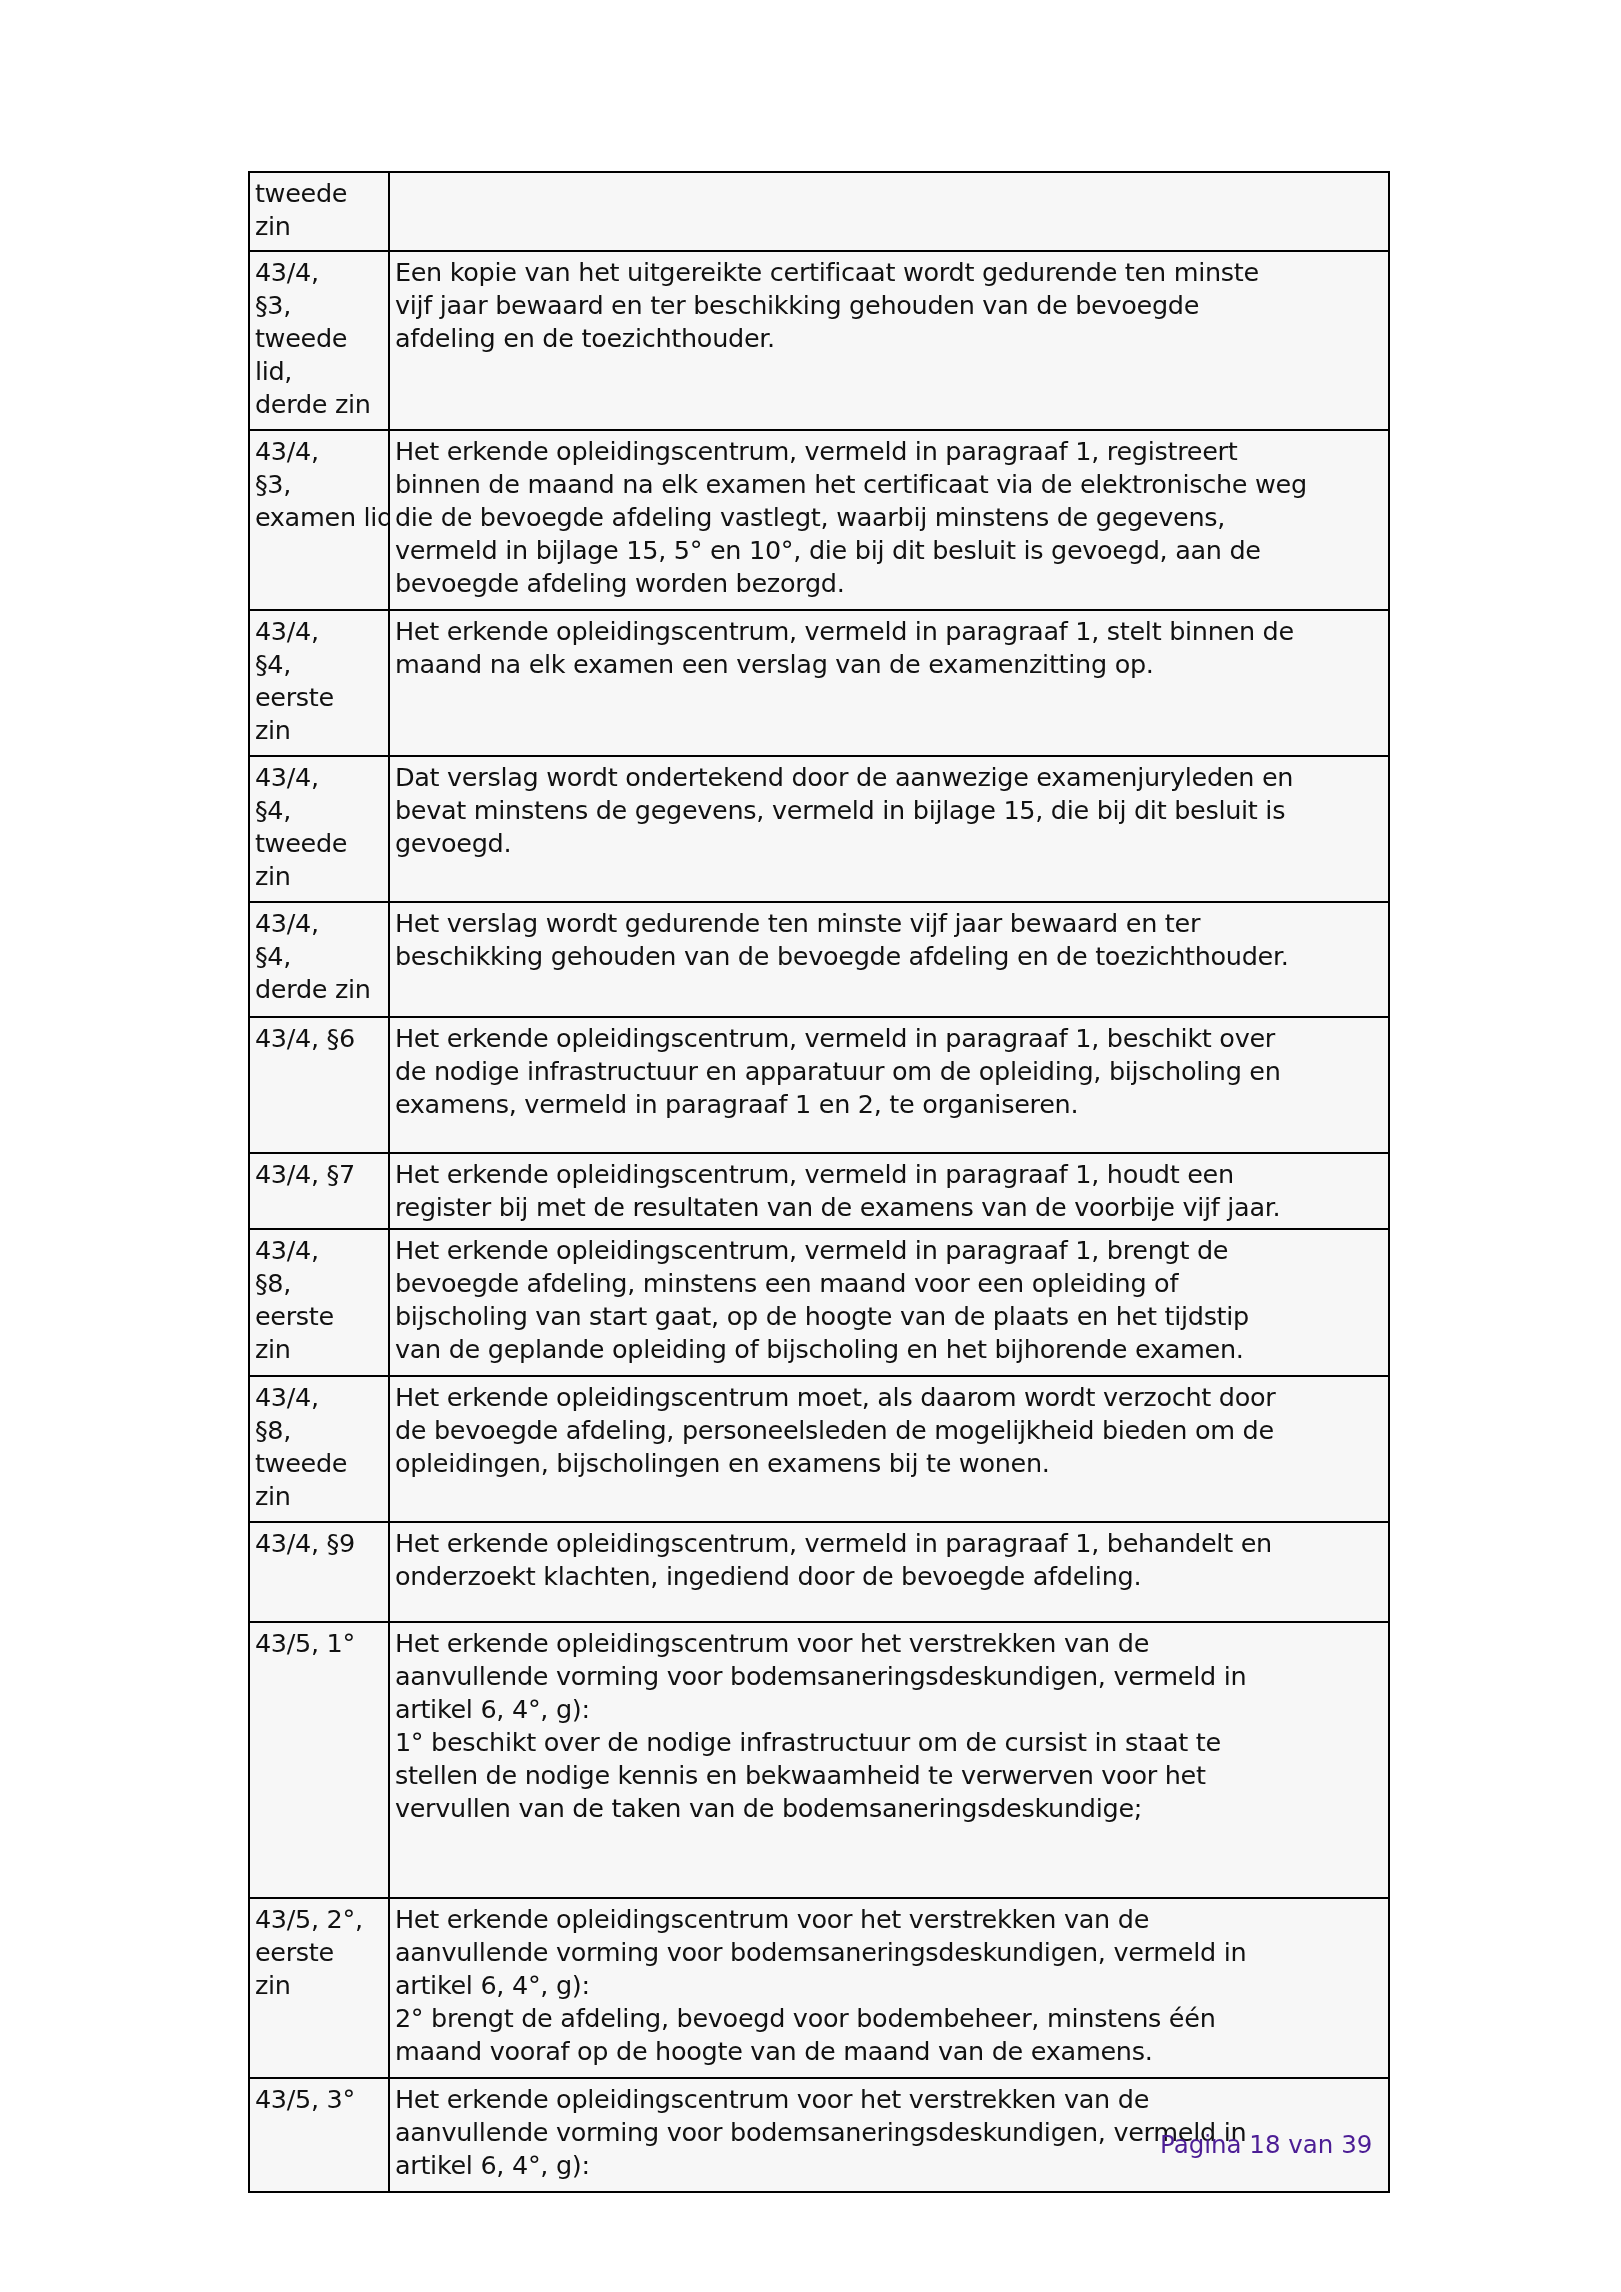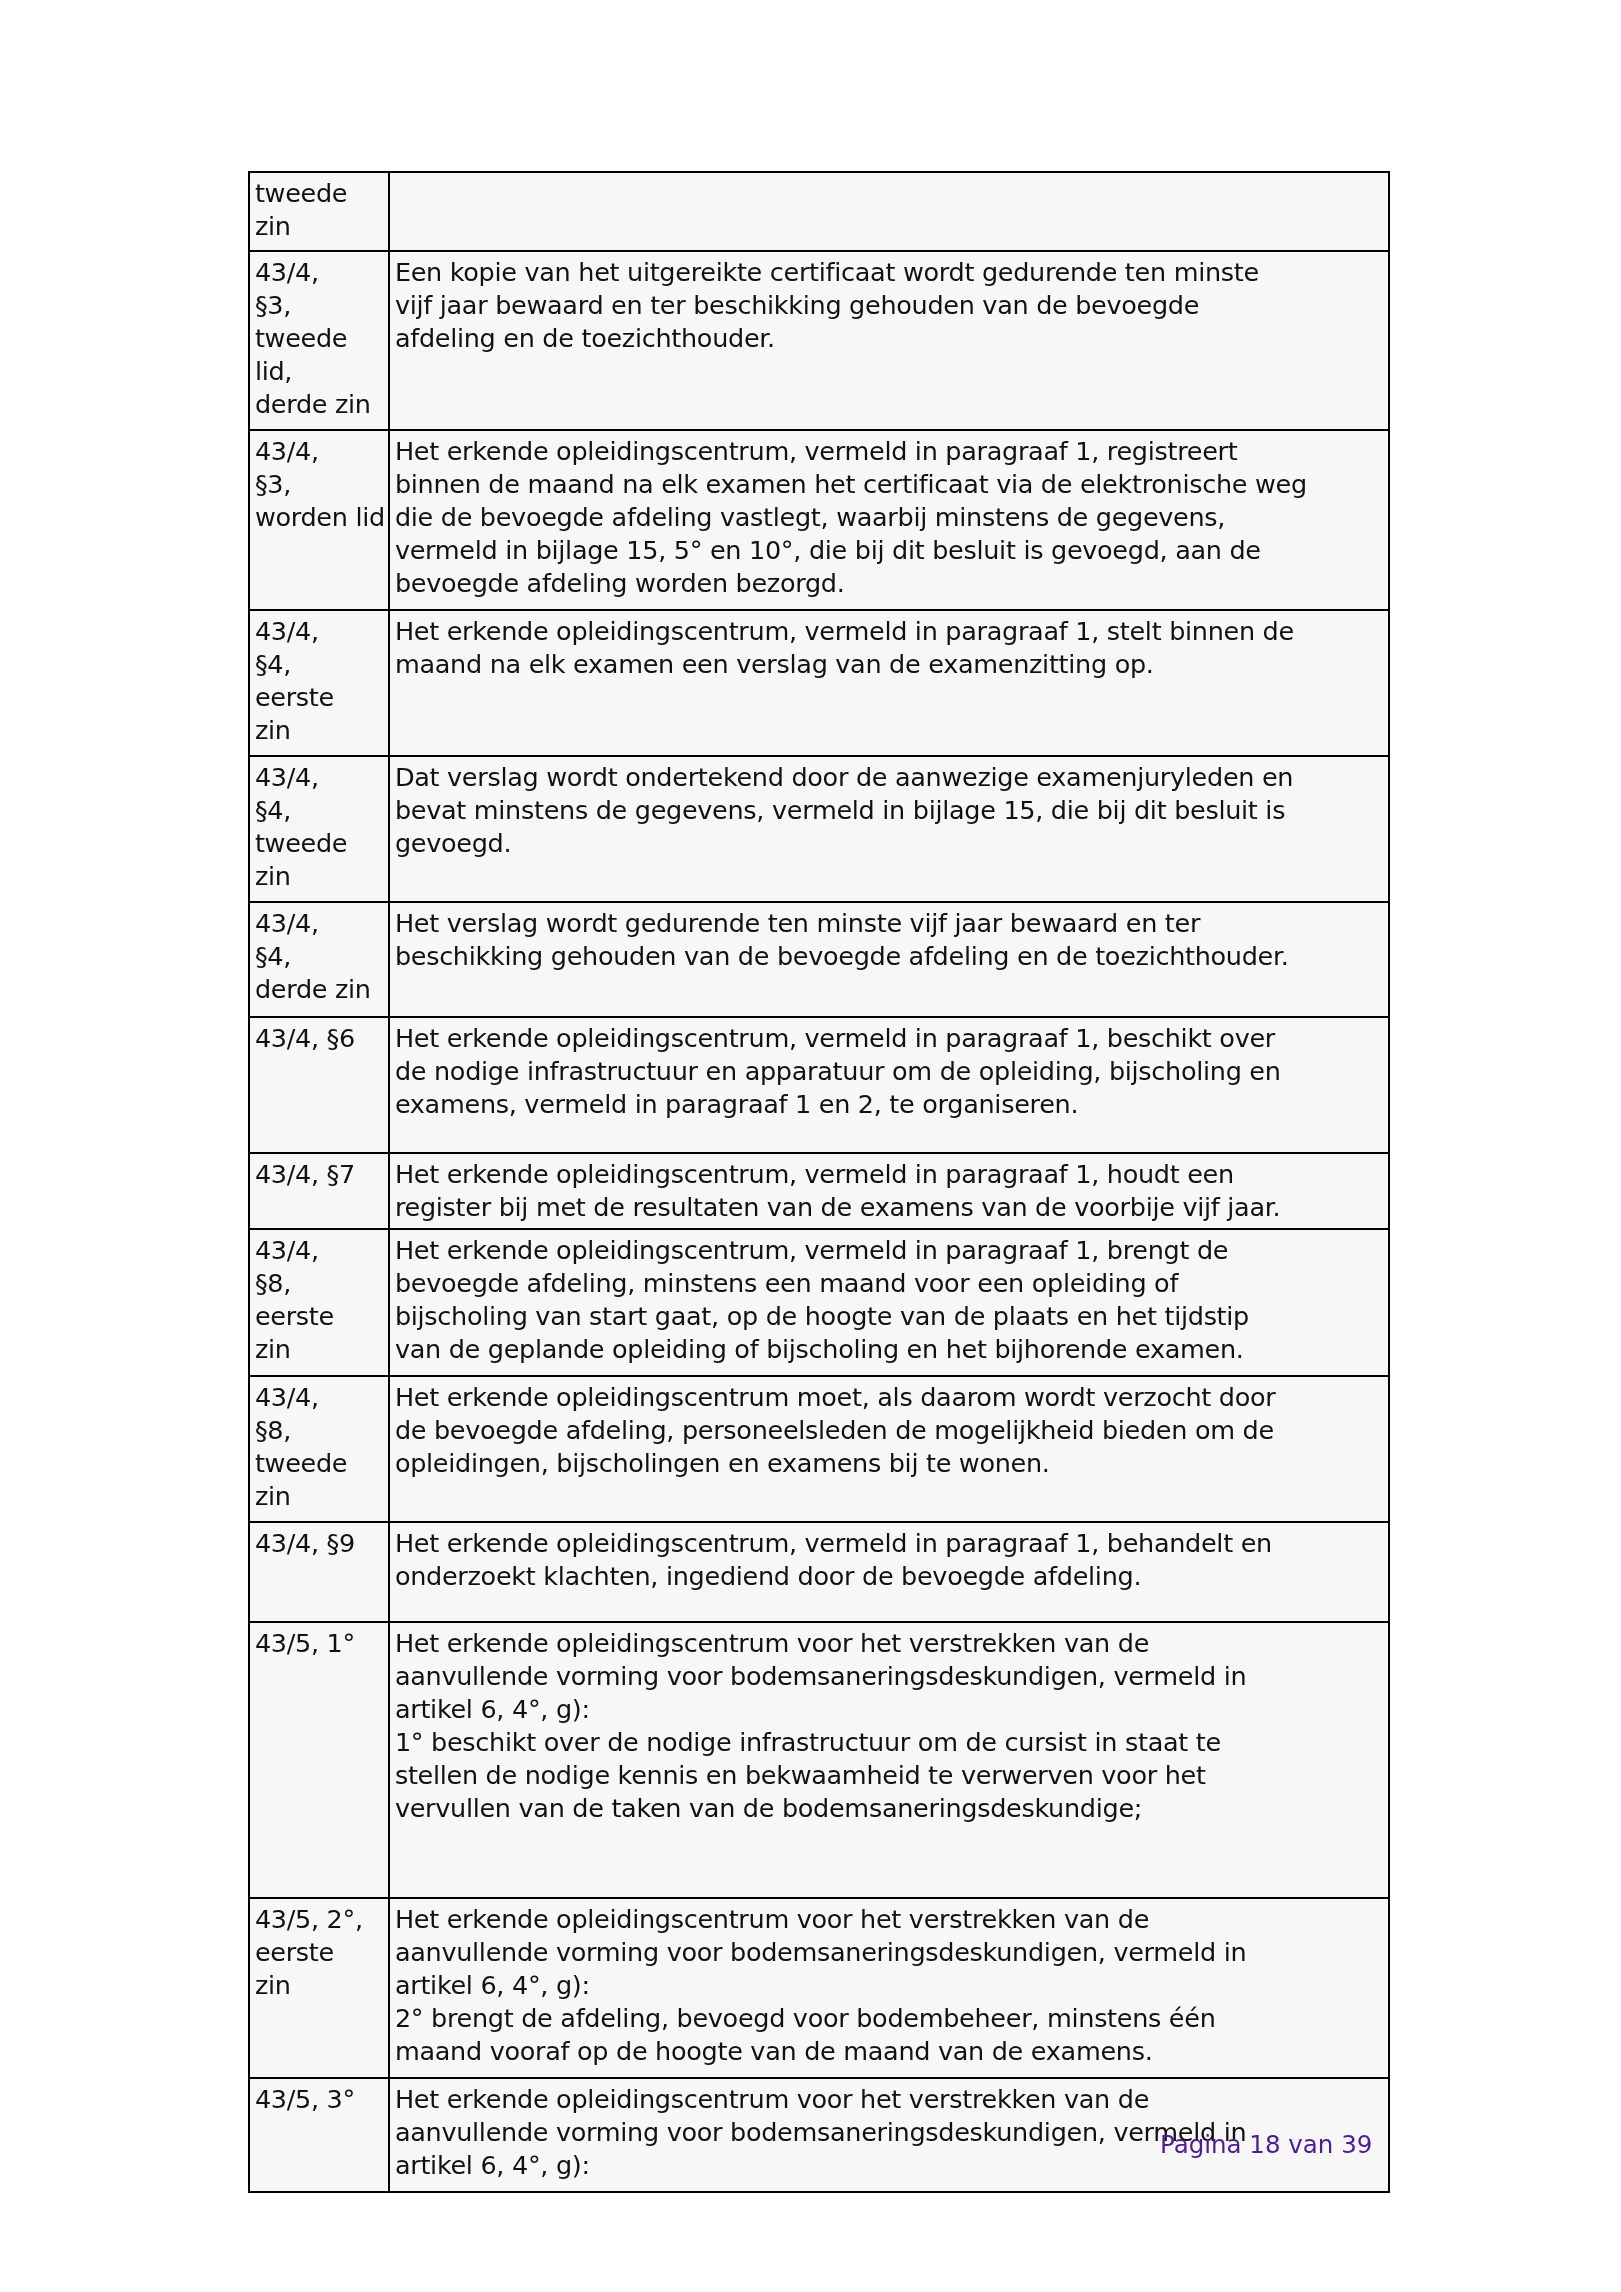--- a/index.html
+++ b/index.html
@@ -93,21 +93,21 @@
           <span class="ln">Een kopie van het uitgereikte certificaat wordt gedurende ten minste</span>
           <span class="ln">vijf jaar bewaard en ter beschikking gehouden van de bevoegde</span>
           <span class="ln">afdeling en de toezichthouder.</span>
         </td>
       </tr>
 
       <tr style="height:180px">
         <td class="ref">
           <span class="ln">43/4,</span>
           <span class="ln">§3,</span>
-          <span class="ln">worden lid</span>
+          <span class="ln">examen lid</span>
         </td>
         <td>
           <span class="ln">Het erkende opleidingscentrum, vermeld in paragraaf 1, registreert</span>
           <span class="ln">binnen de maand na elk examen het certificaat via de elektronische weg</span>
           <span class="ln">die de bevoegde afdeling vastlegt, waarbij minstens de gegevens,</span>
           <span class="ln">vermeld in bijlage 15, 5° en 10°, die bij dit besluit is gevoegd, aan de</span>
           <span class="ln">bevoegde afdeling worden bezorgd.</span>
         </td>
       </tr>
 

